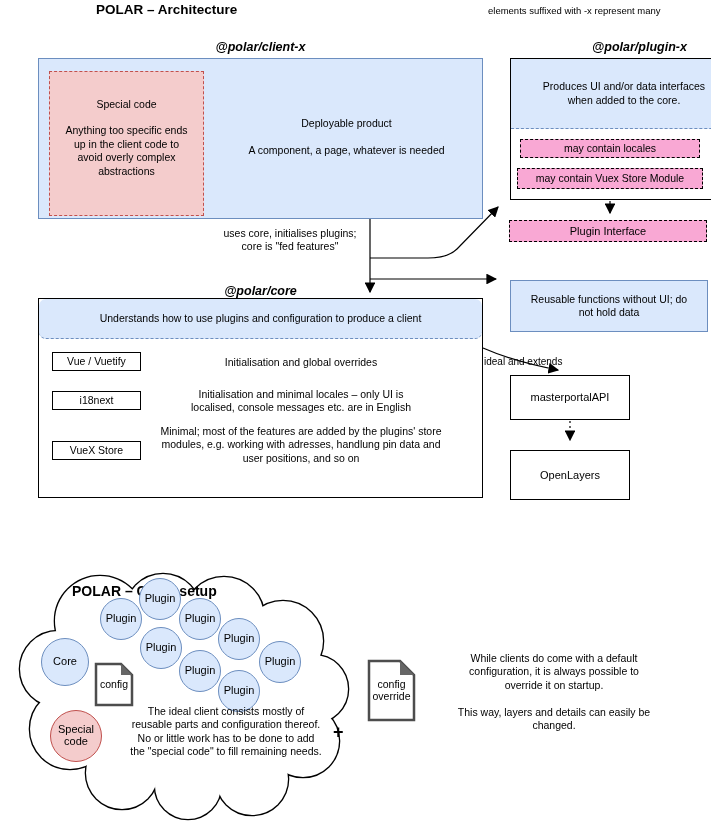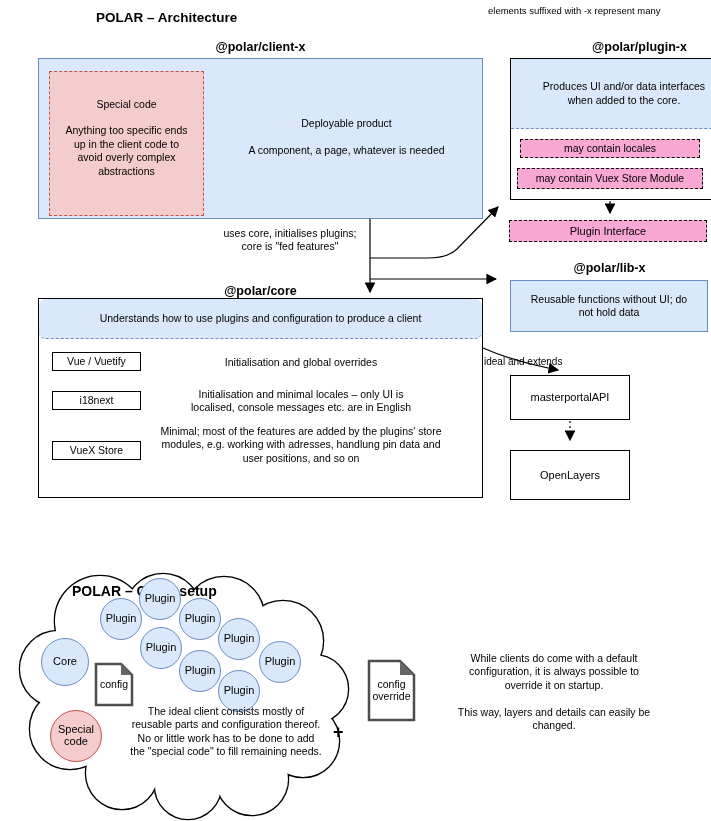--- a/index.html
+++ b/index.html
@@ -3,21 +3,21 @@
 <meta charset="utf-8">
 <style>
   html,body{margin:0;padding:0;background:#fff;}
   #stage{position:relative;width:711px;height:821px;background:#fff;overflow:hidden;
          font-family:"Liberation Sans",sans-serif;font-size:10.5px;line-height:1.28;color:#000;}
   .abs{position:absolute;}
   .c{text-align:center;}
   .pre{white-space:pre-line;}
   .b{font-weight:bold;margin-top:40px;}
   .t-main{font-size:13.5px;font-weight:bold;}
-  .t-sec{font-size:12.5px;font-weight:bold;}
+  .t-sec{font-size:12.5px;font-weight:bold;font-style:italic;}
   .box-blue{background:#dae8fc;border:1px solid #6c8ebf;box-sizing:border-box;}
   .box-black{background:#fff;border:1px solid #000;box-sizing:border-box;}
   .dash-black{background:#f9a8d4;border:1px dashed #000;box-sizing:border-box;}
   .flexc{display:flex;align-items:center;justify-content:center;}
   .sec-header{background:#dae8fc;border-bottom:1px dashed #6c8ebf;box-sizing:border-box;
               display:flex;align-items:center;justify-content:center;text-align:center;}
   .circle{border-radius:50%;background:#dae8fc;border:1px solid #6c8ebf;box-sizing:border-box;
           display:flex;align-items:center;justify-content:center;font-size:11px;line-height:1.05;text-align:center;}
   .circle-pink{background:#f4cccc;border-color:#c0504d;}
   .chip{background:#fff;border:1px solid #000;box-sizing:border-box;
@@ -75,21 +75,21 @@
     <g stroke="#000" stroke-width="1.2" fill="none">
       <path d="M370 219 L370 292" marker-end="url(#arr)"></path>
       <path d="M370 258 L428 258 Q448 258 457 249 L498 207" marker-end="url(#arr)"></path>
       <path d="M370 279 L496 279" marker-end="url(#arr)"></path>
       <path d="M610 201 L610 213" marker-end="url(#arr)"></path>
       <path d="M483 348 Q515 362 558 370" marker-end="url(#arr)"></path>
       <path d="M570 421 L570 440" stroke-dasharray="2 3" marker-end="url(#arr)"></path>
     </g>
   </svg>
 
-  <div class="abs t-main" style="left:68px;top:9px;padding-left:28px;">POLAR – Architecture</div>
+  <div class="abs t-main" style="left:68px;top:1px;padding-left:28px;">POLAR – Architecture</div>
   <div class="abs" style="left:452px;top:5px;font-size:9.5px;margin-left:36px;">elements suffixed with -x represent many</div>
 
   <div class="abs c t-sec" style="left:38px;top:39px;width:445px;">@polar/client-x</div>
   <div class="abs box-blue" style="left:38px;top:58px;width:445px;height:161px;">
     <div class="abs c" style="left:10px;top:12px;width:155px;height:145px;background:#f4cccc;border:1px dashed #c0504d;box-sizing:border-box;padding-top:26px;">
       <div>Special code</div>
       <div class="pre" style="margin-top:13px;">Anything too specific ends
 up in the client code to
 avoid overly complex
 abstractions</div>
@@ -118,21 +118,20 @@
     <div class="abs c" style="left:107px;top:57px;width:310px;">Initialisation and global overrides</div>
     <div class="abs chip" style="left:13px;top:92px;width:89px;height:19px;">i18next</div>
     <div class="abs c pre" style="left:107px;top:89px;width:310px;">Initialisation and minimal locales – only UI is
 localised, console messages etc. are in English</div>
     <div class="abs chip" style="left:13px;top:142px;width:89px;height:19px;">VueX Store</div>
     <div class="abs c pre" style="left:104px;top:126px;width:316px;">Minimal; most of the features are added by the plugins' store
 modules, e.g. working with adresses, handlung pin data and
 user positions, and so on</div>
   </div>
 
-  <div class="abs c t-sec" style="left:510px;top:260px;width:199px;">@polar/lib-x</div>
   <div class="abs box-blue flexc c pre" style="left:510px;top:280px;width:198px;height:52px;">Reusable functions without UI; do
 not hold data</div>
 
   <div class="abs" style="left:484px;top:356px;font-size:10px;">ideal and extends</div>
   <div class="abs box-black flexc" style="left:510px;top:375px;width:120px;height:45px;font-size:11px;">masterportalAPI</div>
   <div class="abs box-black flexc" style="left:510px;top:450px;width:120px;height:50px;font-size:11px;">OpenLayers</div>
 
   <div class="abs b" style="left:72px;top:543px;font-size:14px;">POLAR – Client setup</div>
 
   <div class="abs circle" style="left:41px;top:638px;width:48px;height:48px;">Core</div>

